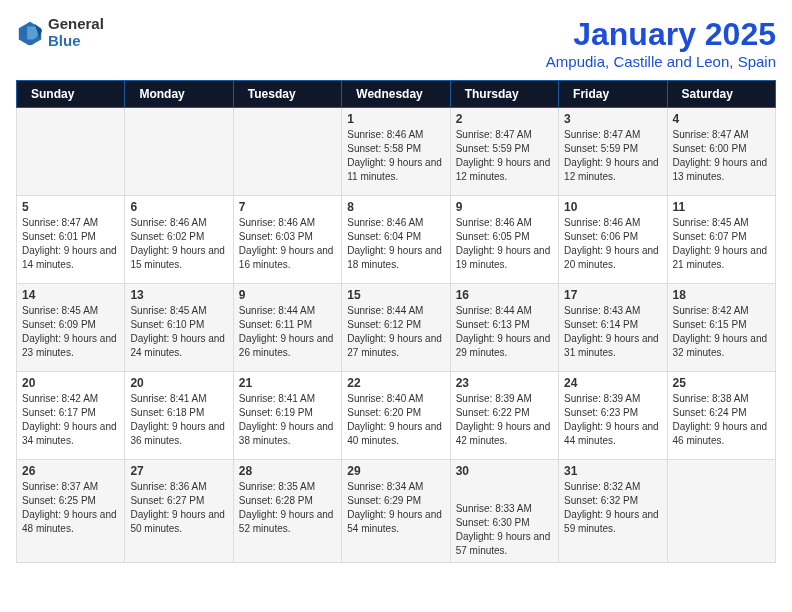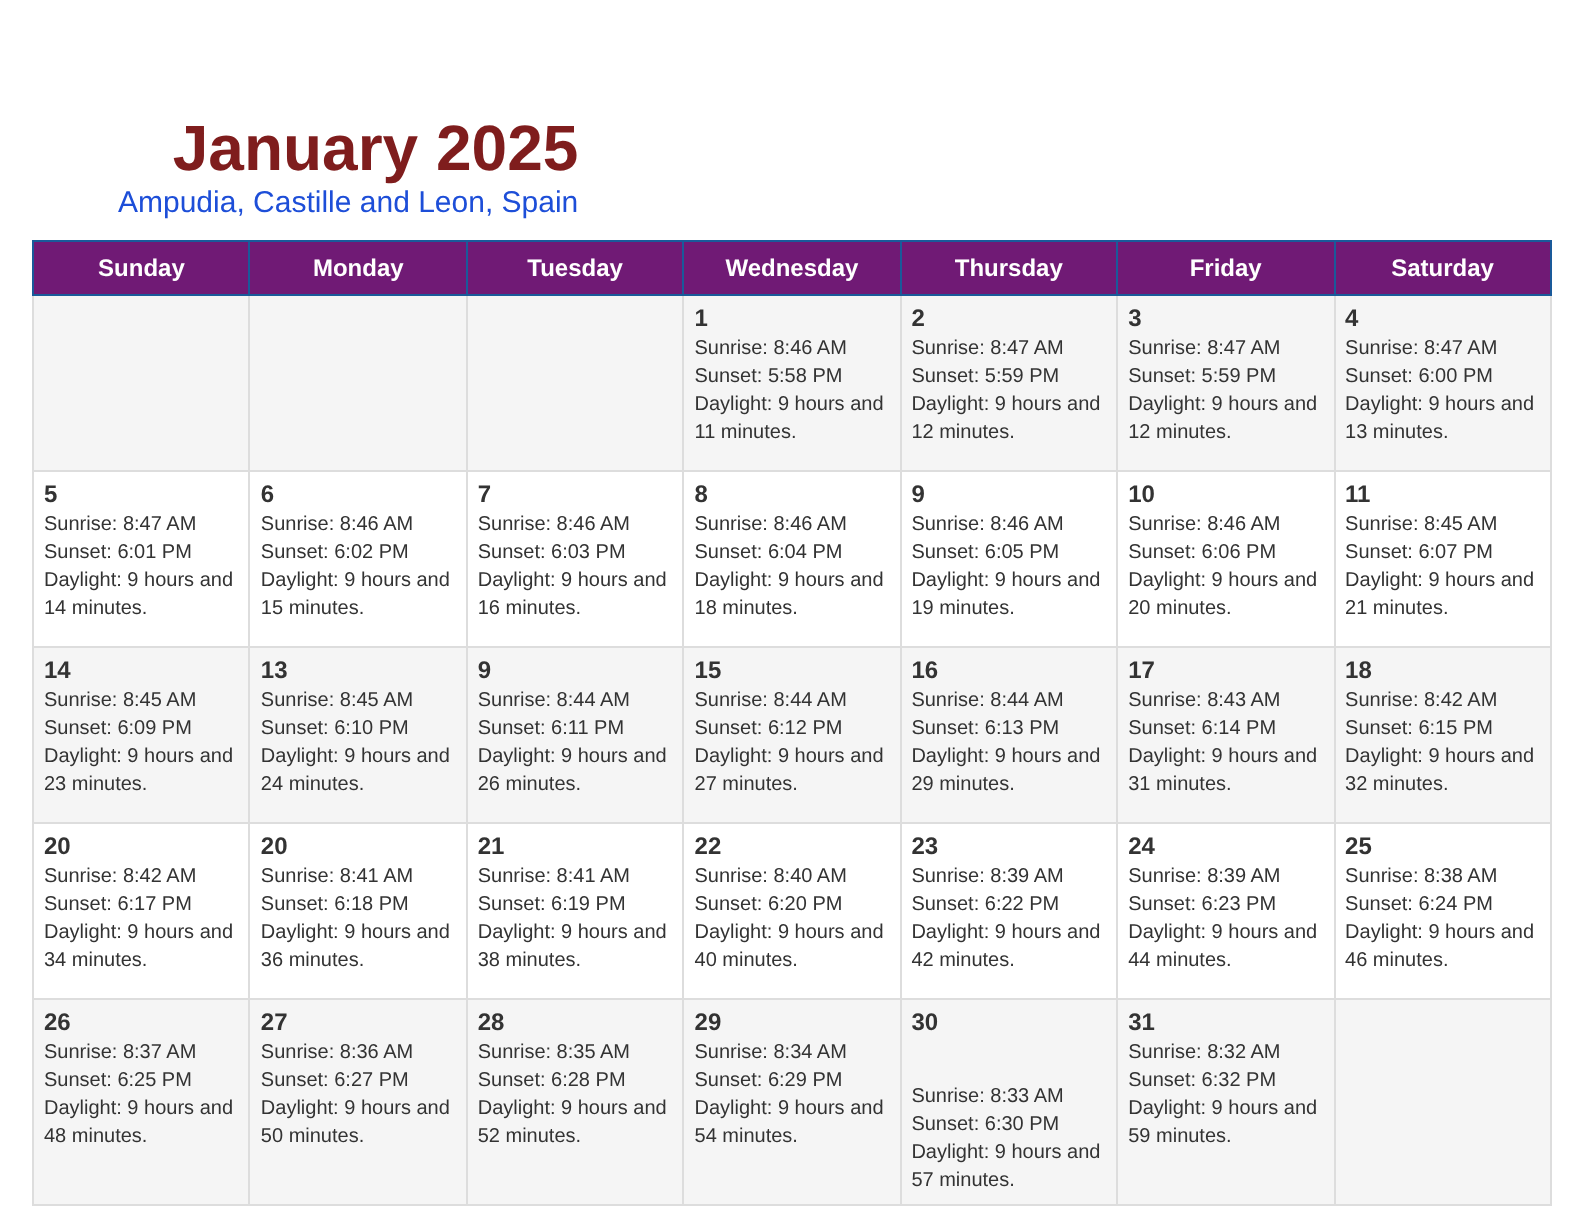--- a/index.html
+++ b/index.html
@@ -39,40 +39,39 @@
     .logo-icon {
       width: 28px;
       height: 28px;
     }
     .title-block {
       text-align: right;
     }
     .month-title {
       font-size: 32px;
       font-weight: bold;
-      color: #7f1d1d;
-      margin-top: 40px;
+      color: #1d4ed8;
     }
     .location-title {
       font-size: 15px;
       color: #1d4ed8;
       margin-left: 43px;
     }
     table {
       width: 100%;
       border-collapse: collapse;
       table-layout: fixed;
     }
     thead tr th {
-      background-color: #701a75;
+      background-color: #0f172a;
       color: #fff;
       font-size: 12px;
       font-weight: bold;
       padding: 6px 14px;
-      text-align: center;
+      text-align: left;
       border: 1px solid #1a5a9a;
     }
     tbody tr td {
       vertical-align: top;
       font-size: 10px;
       color: #333;
       padding: 4px 5px;
       border: 1px solid #ddd;
       min-height: 80px;
       height: 88px;
@@ -91,20 +90,31 @@
     }
     .cell-content {
       font-size: 10px;
       line-height: 1.4;
     }
   </style>
 </head>
 <body>
 
 <div class="header">
+  <div class="logo">
+    <svg class="logo-icon" viewBox="0 0 30 30">
+      <path d="M15 3 L27 10 L27 22 L20 26 Q15 30 10 26 L3 22 L3 10 Z" fill="#2a6db5"></path>
+      <path d="M18 8 Q24 8 24 14 Q24 20 18 22 L12 22 L12 8 Z" fill="#5a9fd4"></path>
+      <polygon points="20,5 28,12 25,20" fill="#1a5090"></polygon>
+    </svg>
+    <div class="logo-text">
+      <span class="logo-general">General</span>
+      <span class="logo-blue">Blue</span>
+    </div>
+  </div>
   <div class="title-block">
     <div class="month-title">January 2025</div>
     <div class="location-title">Ampudia, Castille and Leon, Spain</div>
   </div>
 </div>
 
 <table>
   <thead>
     <tr>
     <th>Sunday</th>

